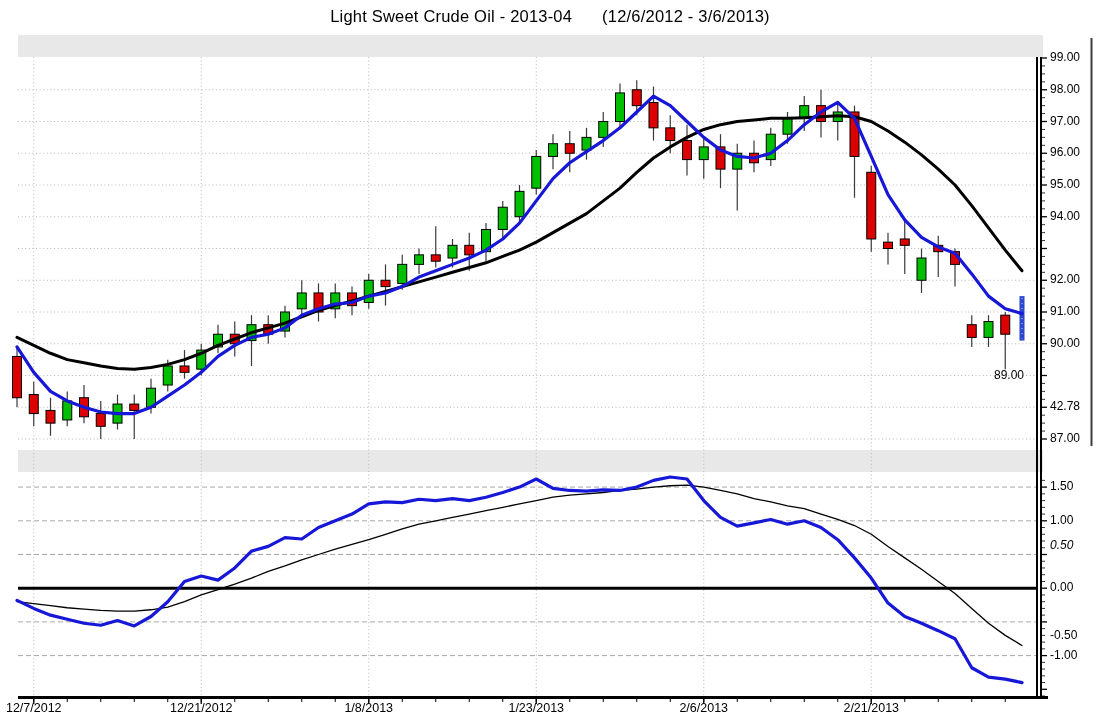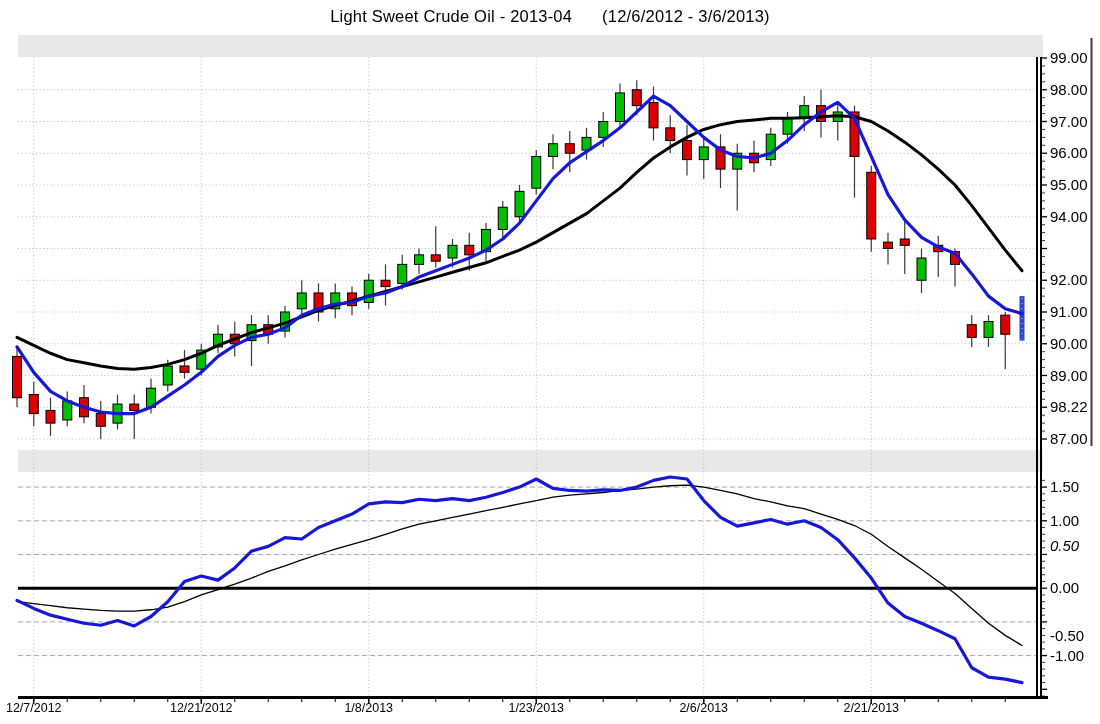--- a/index.html
+++ b/index.html
@@ -7,21 +7,21 @@
   .stage{position:relative;width:878px;height:724px;background:#fff;}
   .title{position:absolute;top:7px;left:0;width:1100px;text-align:center;font-size:16.5px;color:#000;letter-spacing:.2px;}
   .title .range{margin-left:30px;}
   .band{position:absolute;left:18px;width:1025px;height:22px;background:#e8e8e8;}
   .band-top{top:35px;}
   .band-sep{top:450px;}
   .plot{position:absolute;left:18px;width:1018px;background:transparent;}
   .plot-main{top:57px;height:393px;}
   .plot-osc{top:472px;height:225px;}
   svg#chart-svg{position:absolute;left:0;top:0;pointer-events:none;}
-  .lbl{position:absolute;font-size:15px;color:#000;white-space:nowrap;line-height:15px;}
+  .lbl{position:absolute;font-size:12px;color:#000;white-space:nowrap;line-height:15px;}
   .xlbl{position:absolute;font-size:12.5px;color:#000;white-space:nowrap;text-align:center;width:90px;line-height:14px;}
 </style>
 </head>
 <body>
 
 <div class="stage">
   <div class="title">
     <span>Light Sweet Crude Oil - 2013-04</span><span class="range">(12/6/2012 - 3/6/2013)</span>
   </div>
 
@@ -319,22 +319,22 @@
       <div class="lbl" style="left: 1050px; top: 50px;">99.00</div>
       <div class="lbl" style="left: 1050px; top: 81.75px;">98.00</div>
       <div class="lbl" style="left: 1050px; top: 113.5px;">97.00</div>
       <div class="lbl" style="left: 1050px; top: 145.25px;">96.00</div>
       <div class="lbl" style="left: 1050px; top: 177px;">95.00</div>
       <div class="lbl" style="left: 1050px; top: 208.75px;">94.00</div>
       <div class="lbl" style="left: 1067px; top: 240.5px; margin-left: 34px;">93.00</div>
       <div class="lbl" style="left: 1050px; top: 272.25px; text-align: right;">92.00</div>
       <div class="lbl" style="left: 1050px; top: 304px;">91.00</div>
       <div class="lbl" style="left: 1050px; top: 335.75px;">90.00</div>
-      <div class="lbl" style="left: 1050px; top: 367.5px;">89.00</div>
-      <div class="lbl" style="left: 1050px; top: 399.25px;">98.22</div>
+      <div class="lbl" style="left: 994px; top: 367.5px;">89.00</div>
+      <div class="lbl" style="left: 1050px; top: 399.25px;">42.78</div>
       <div class="lbl" style="left: 1050px; top: 431px;">87.00</div>
     </div>
   <div id="labels-osc">
       <div class="lbl" style="left: 1050px; top: 479.1px;">1.50</div>
       <div class="lbl" style="left: 1050px; top: 512.8px;">1.00</div>
       <div class="lbl" style="left: 1050px; top: 538px; font-style: italic;">0.50</div>
       <div class="lbl" style="left: 1050px; top: 580.2px; text-align: right;">0.00</div>
       <div class="lbl" style="left: 1050px; top: 628px;">-0.50</div>
       <div class="lbl" style="left: 1050px; top: 647.6px;">-1.00</div>
     </div>

